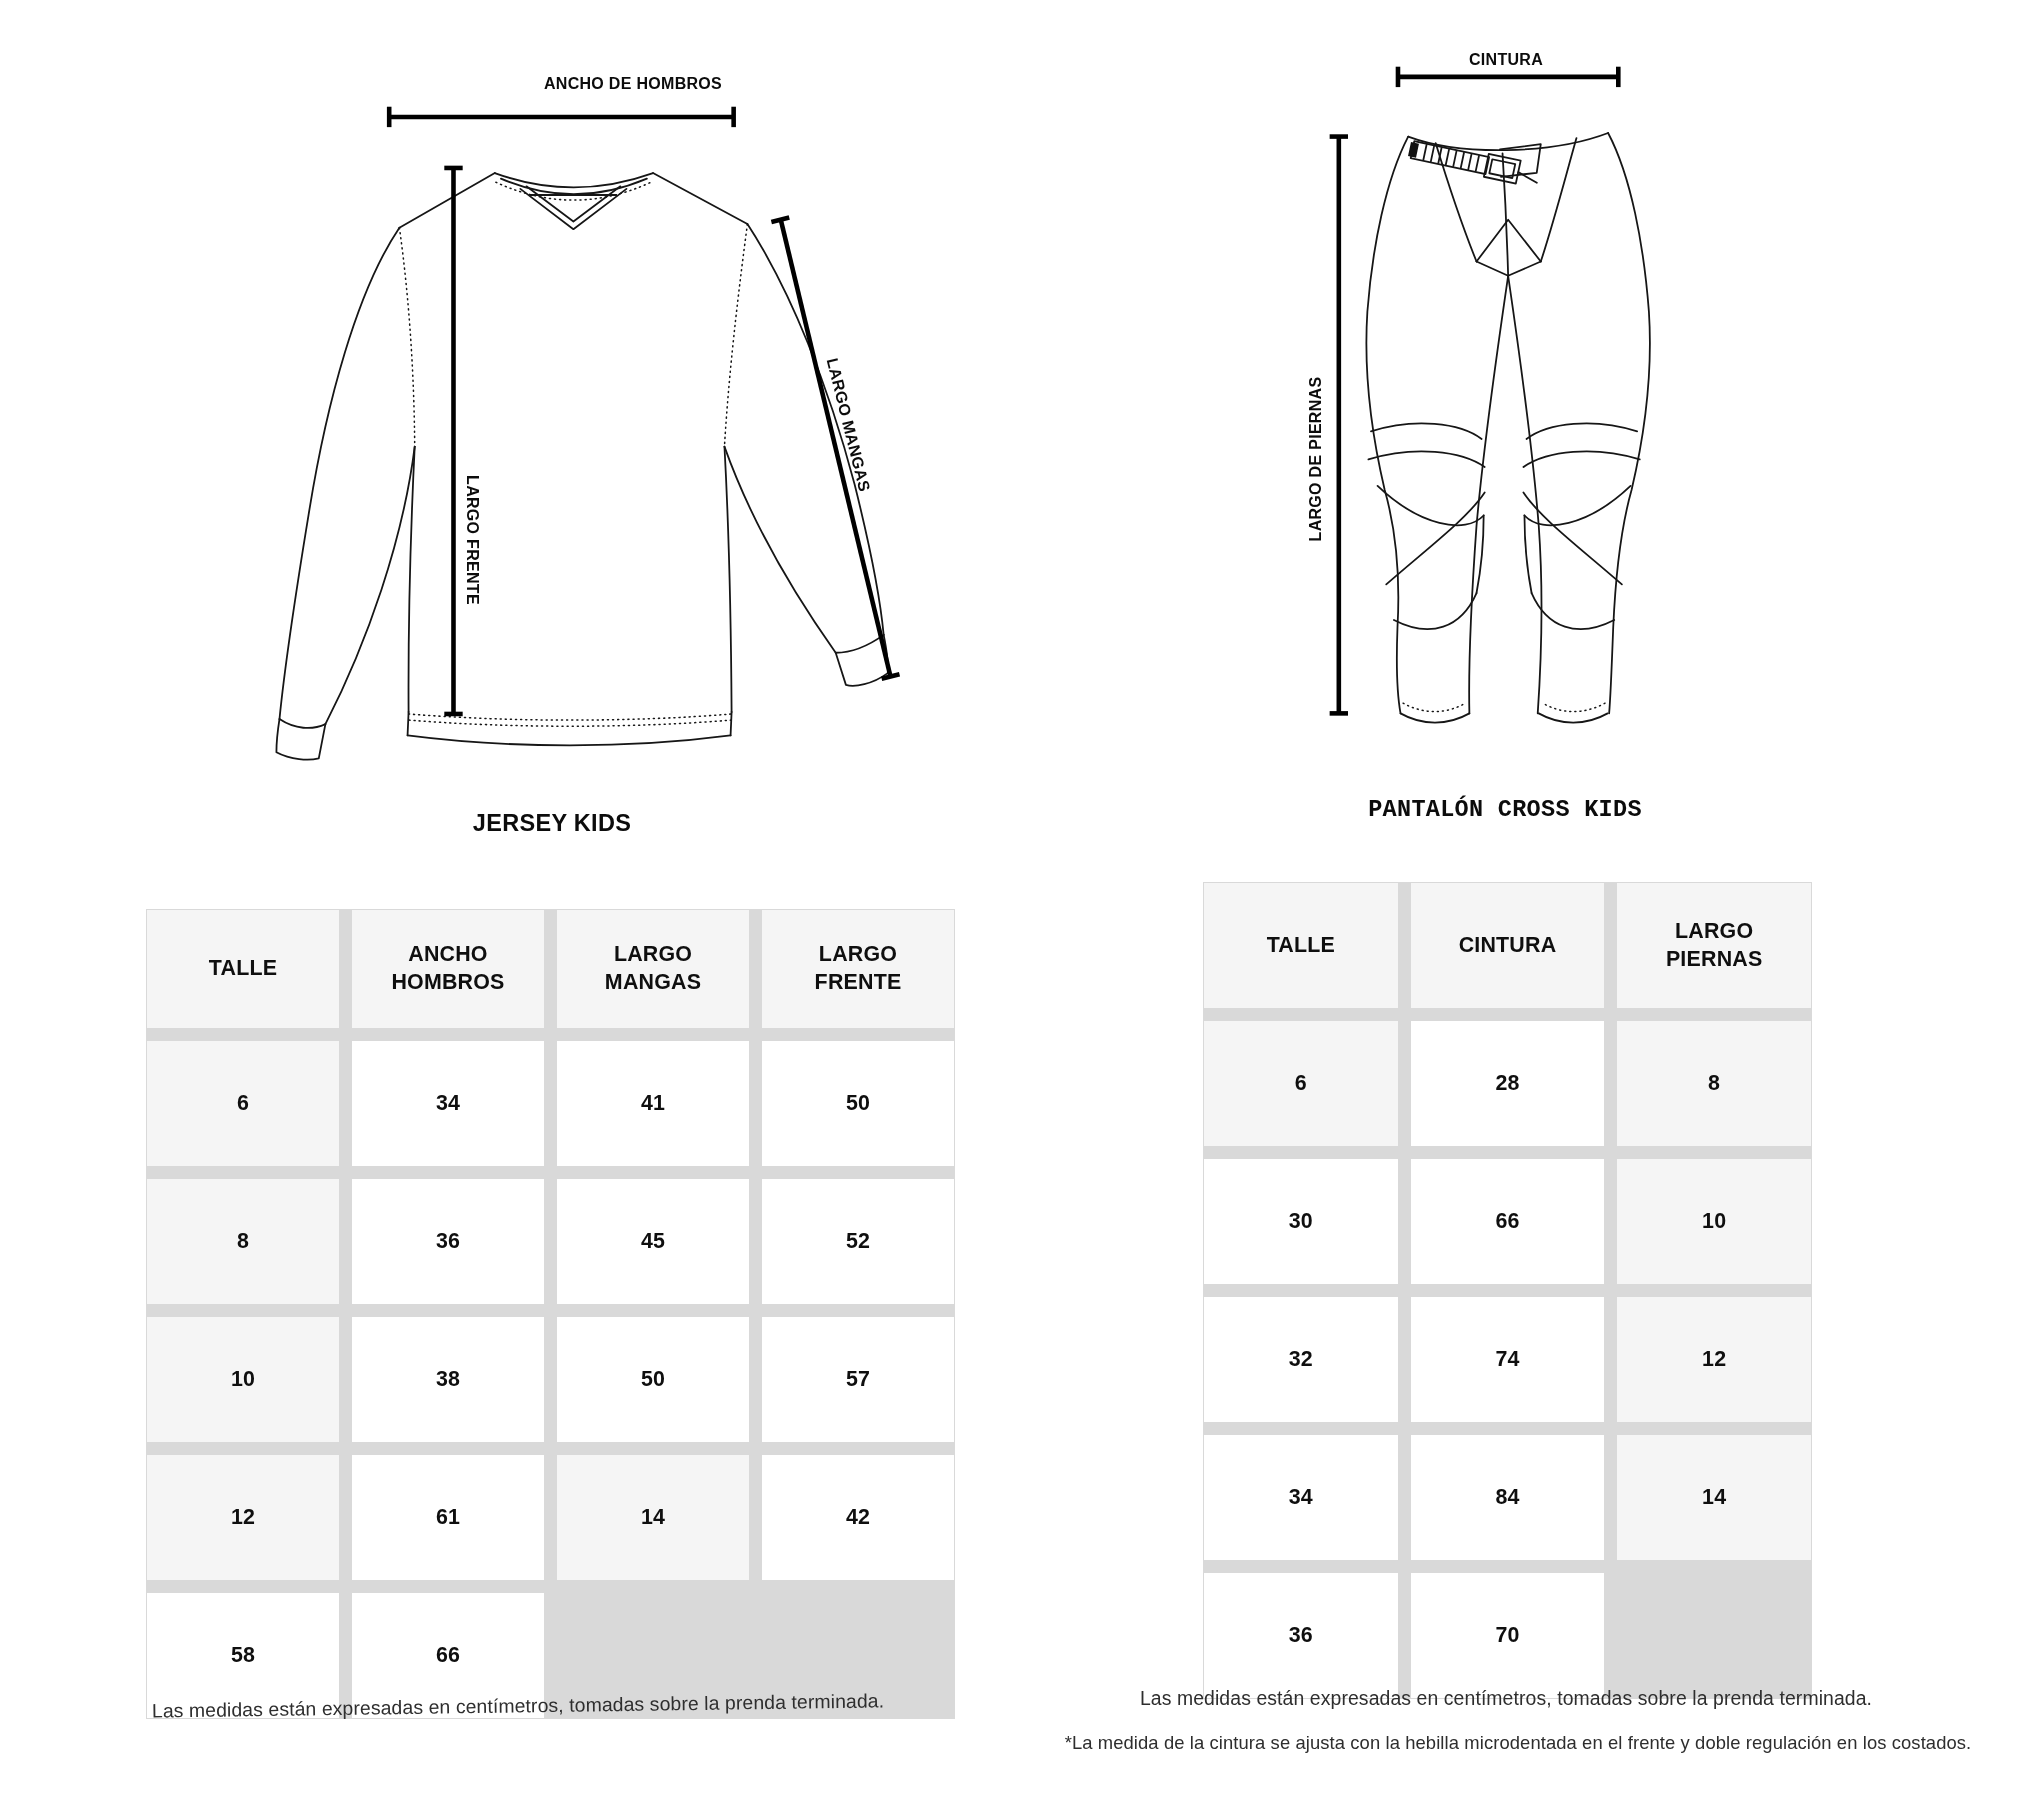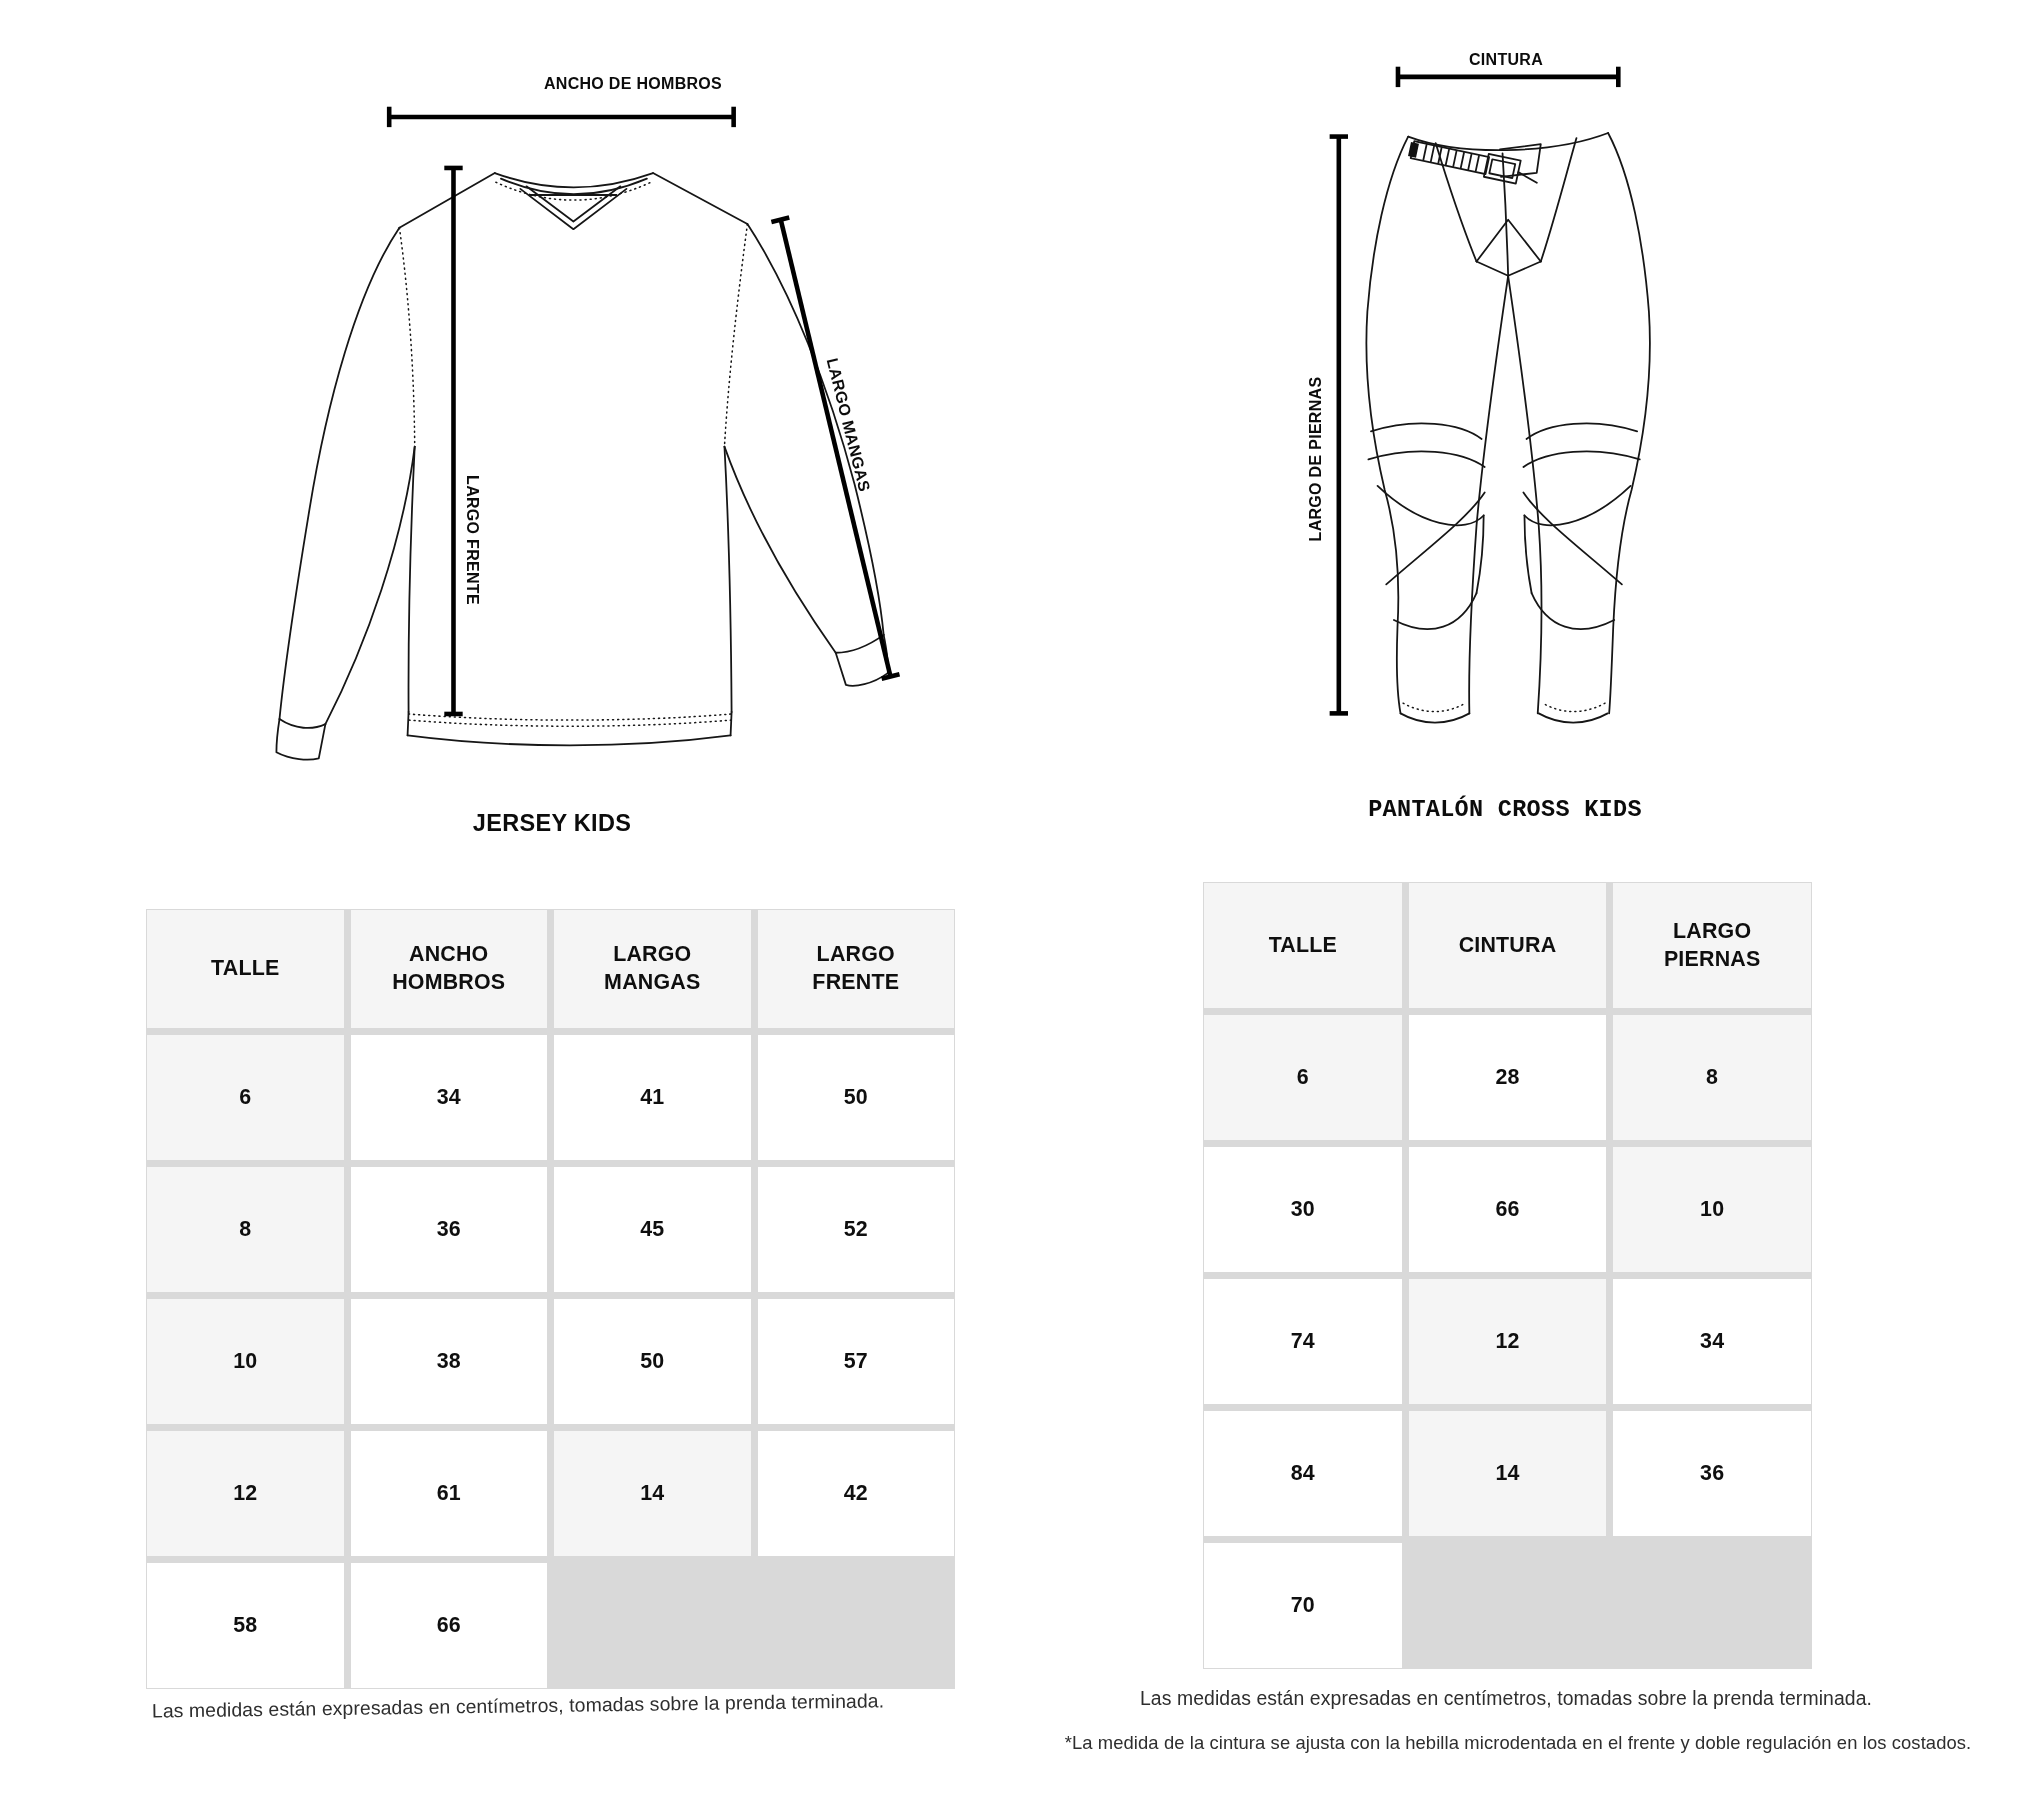--- a/index.html
+++ b/index.html
@@ -17,21 +17,21 @@
   .rot90{transform:translate(-50%,-50%) rotate(90deg);}
   .rot-90{transform:translate(-50%,-50%) rotate(-90deg);}
   .rot76{transform:translate(-50%,-50%) rotate(76deg);}
   
   .section-title{
     position:absolute;transform:translate(-50%,-50%);
     font-weight:700;font-size:23.5px;letter-spacing:0.3px;white-space:nowrap;color:#0c0c0c;
   }
   
   .size-table{
-    position:absolute;display:grid;gap:7px;background:#d9d9d9;border:1.5px solid #d9d9d9;
+    position:absolute;display:grid;gap:13px;background:#d9d9d9;border:1.5px solid #d9d9d9;
   }
   .st-cell{
     background:#ffffff;display:flex;align-items:center;justify-content:center;
     font-weight:700;font-size:21.4px;color:#0f0f0f;text-align:center;
     white-space:pre-line;line-height:1.3;letter-spacing:0.2px;
   }
   .st-cell.gray{background:#f5f5f5;}
   
   .footnote{
     position:absolute;transform:translate(-50%,-50%);
@@ -199,20 +199,21 @@
 PIERNAS</div>
 
   <div class="st-cell gray">6</div>
   <div class="st-cell">28</div>
 
   <div class="st-cell gray">8</div>
   <div class="st-cell">30</div>
   <div class="st-cell">66</div>
 
   <div class="st-cell gray">10</div>
+  <div class="st-cell">32</div>
   <div class="st-cell">74</div>
 
   <div class="st-cell gray">12</div>
   <div class="st-cell">34</div>
   <div class="st-cell">84</div>
 
   <div class="st-cell gray">14</div>
   <div class="st-cell">36</div>
   <div class="st-cell">70</div>
 </div>

